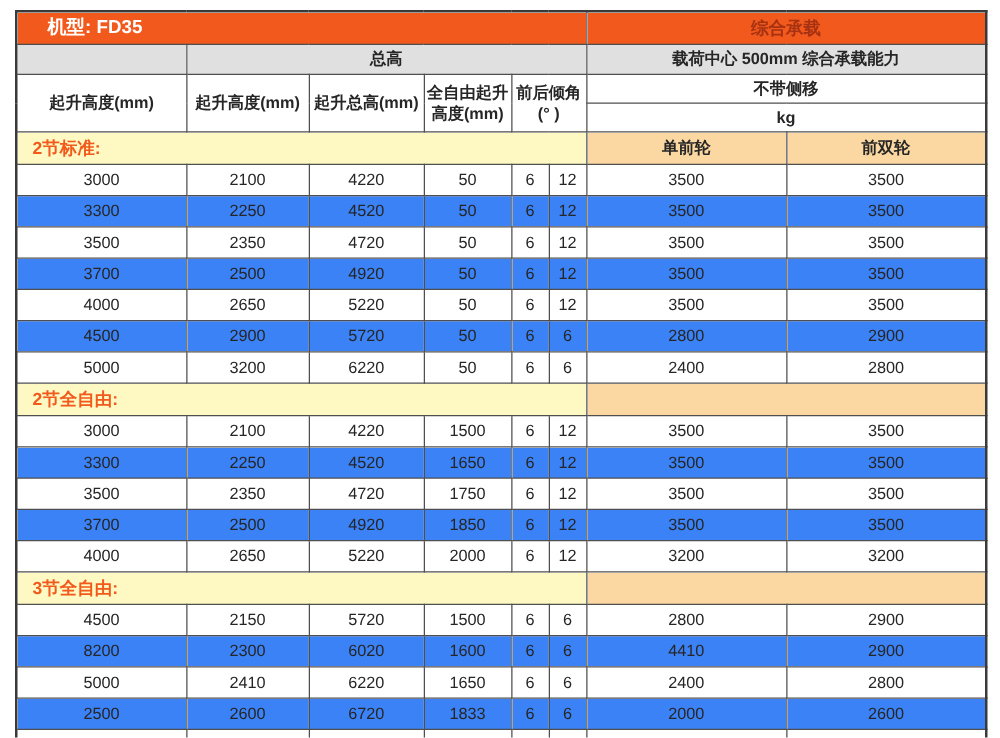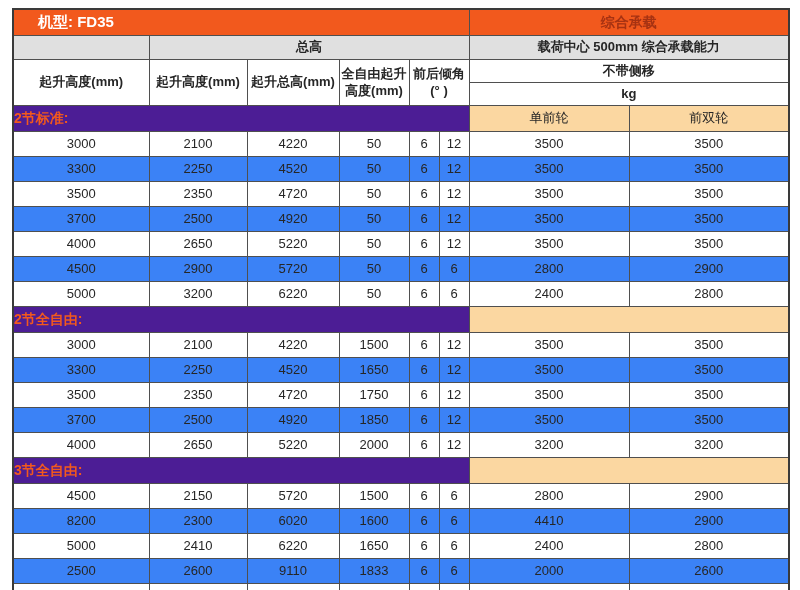--- a/index.html
+++ b/index.html
@@ -61,31 +61,31 @@
   td.colhead {
     background: #ffffff;
     font-weight: bold;
     height: 22px;
   }
   td.colhead-tall {
     height: 45px;
   }
   
   td.section-label {
-    background: #4c1d95;
+    background: #fef9c3;
     color: #f2591d;
     font-weight: bold;
     font-size: 14px;
     text-align: left;
-    padding-left: 0;
+    padding-left: 12px;
     height: 25px;
   }
   td.wheel-header {
     background: #fbd7a1;
-    font-weight: normal;
+    font-weight: bold;
     height: 25px;
   }
   td.section-band {
     background: #fbd7a1;
     height: 25px;
   }
   
   tr.data-row td {
     background: #ffffff;
     height: 24px;
@@ -298,21 +298,21 @@
           <td>6220</td>
           <td>1650</td>
           <td>6</td>
           <td>6</td>
           <td>2400</td>
           <td>2800</td>
         </tr>
         <tr class="data-row alt">
           <td>2500</td>
           <td>2600</td>
-          <td>9110</td>
+          <td>6720</td>
           <td>1833</td>
           <td>6</td>
           <td>6</td>
           <td>2000</td>
           <td>2600</td>
         </tr>
         <tr class="data-row">
           <td>6000</td>
           <td>2850</td>
           <td>7220</td>

